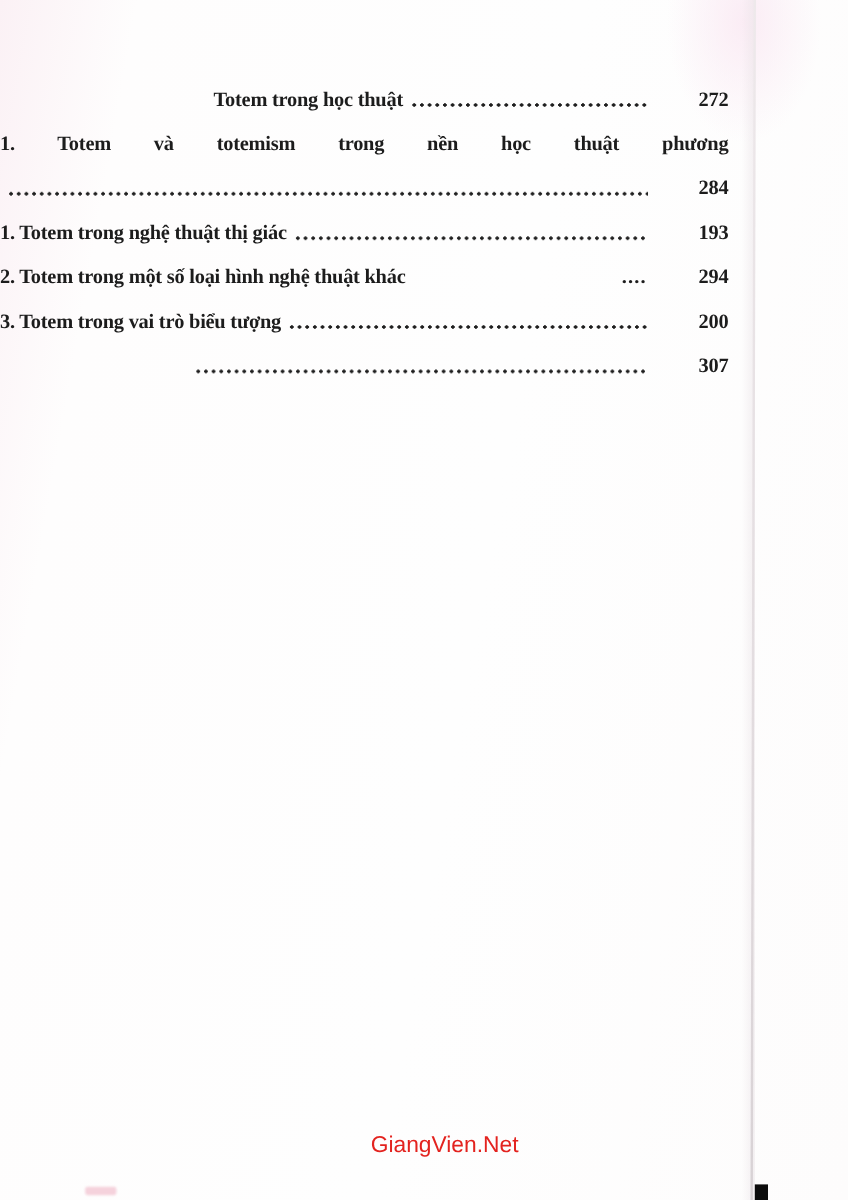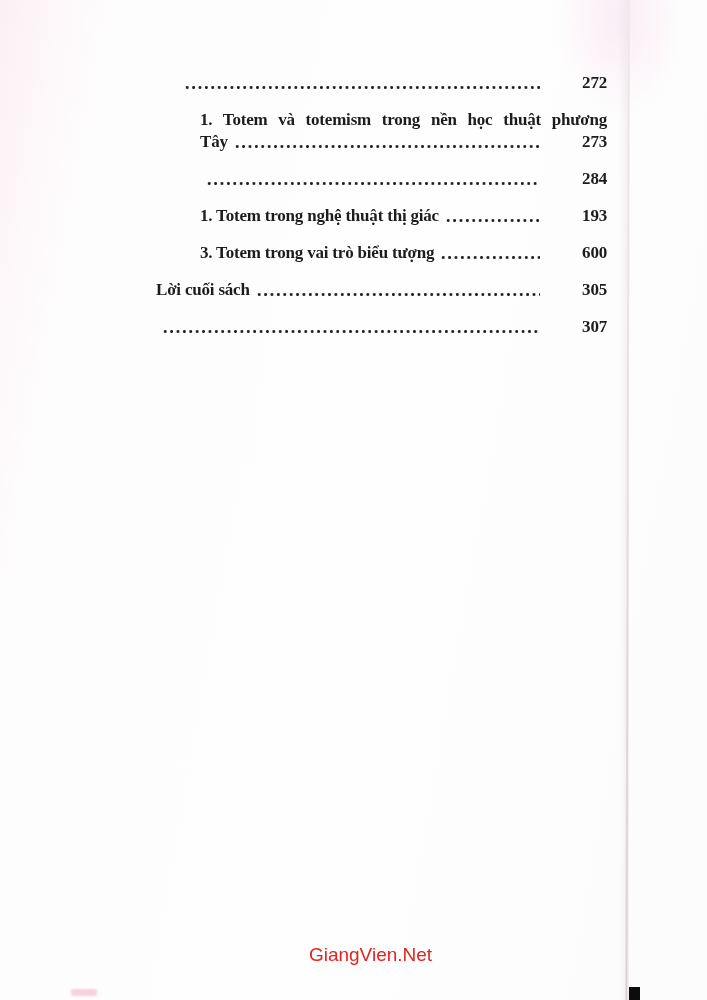--- a/index.html
+++ b/index.html
@@ -34,21 +34,21 @@
   }
   .toc {
     position: absolute; left: 0; top: 72px; width: 607px;
   }
   .toc-entry {
     margin-bottom: 15px;
     font-size: 17px; font-weight: 700;
     line-height: 22px; letter-spacing: -0.2px;
   }
   .level-section { padding-left: 178px; }
-  .level-item    { padding-left: 200px; }
+  .level-item    { }
   .level-back    { padding-left: 156px; }
   .row { display: flex; align-items: baseline; }
   .label { white-space: nowrap; flex: 0 0 auto; }
   .leader {
     flex: 1 1 0; min-width: 10px; align-self: flex-end;
     height: 5px; margin: 0 5px 4px 6px;
     background-image: radial-gradient(circle, #1e1e1e 1.25px, rgba(0,0,0,0) 1.55px);
     background-size: 6.4px 5px; background-repeat: repeat-x; background-position: 0 55%;
   }
   .spacer { flex: 1 1 0; min-width: 6px; }
@@ -65,57 +65,54 @@
 </head>
 <body style="color: rgb(28, 28, 28);">
 
 <div class="tint-top-right"></div>
 <div class="page-edge-shade"></div>
 <div class="page-edge-line"></div>
 
 <div class="toc">
     <div class="toc-entry level-section">
       <div class="row">
+        <span class="label">Totem trong học thuật</span>
         <span class="leader"></span>
         <span class="page-num">272</span>
       </div>
     </div>
     <div class="toc-entry level-item">
       <div class="just-line">1. Totem và totemism trong nền học thuật phương</div>
-      <div class="row">
-        <span class="label">Tây</span>
-        <span class="leader"></span>
-        <span class="page-num">273</span>
-      </div>
     </div>
     <div class="toc-entry level-item">
       <div class="row">
         <span class="leader"></span>
         <span class="page-num">284</span>
       </div>
     </div>
     <div class="toc-entry level-item">
       <div class="row">
         <span class="label">1. Totem trong nghệ thuật thị giác</span>
         <span class="leader"></span>
         <span class="page-num">193</span>
       </div>
     </div>
     <div class="toc-entry level-item">
       <div class="row">
+        <span class="label">2. Totem trong một số loại hình nghệ thuật khác</span>
+        <span class="spacer"></span>
+        <span class="leader-text">....</span>
+        <span class="page-num">294</span>
+      </div>
+    </div>
+    <div class="toc-entry level-item">
+      <div class="row">
         <span class="label">3. Totem trong vai trò biểu tượng</span>
         <span class="leader"></span>
-        <span class="page-num">600</span>
-      </div>
-    </div>
-    <div class="toc-entry level-back">
-      <div class="row">
-        <span class="label">Lời cuối sách</span>
-        <span class="leader"></span>
-        <span class="page-num">305</span>
+        <span class="page-num">200</span>
       </div>
     </div>
     <div class="toc-entry level-back">
       <div class="row">
         <span class="leader"></span>
         <span class="page-num">307</span>
       </div>
     </div>
   </div>
 

